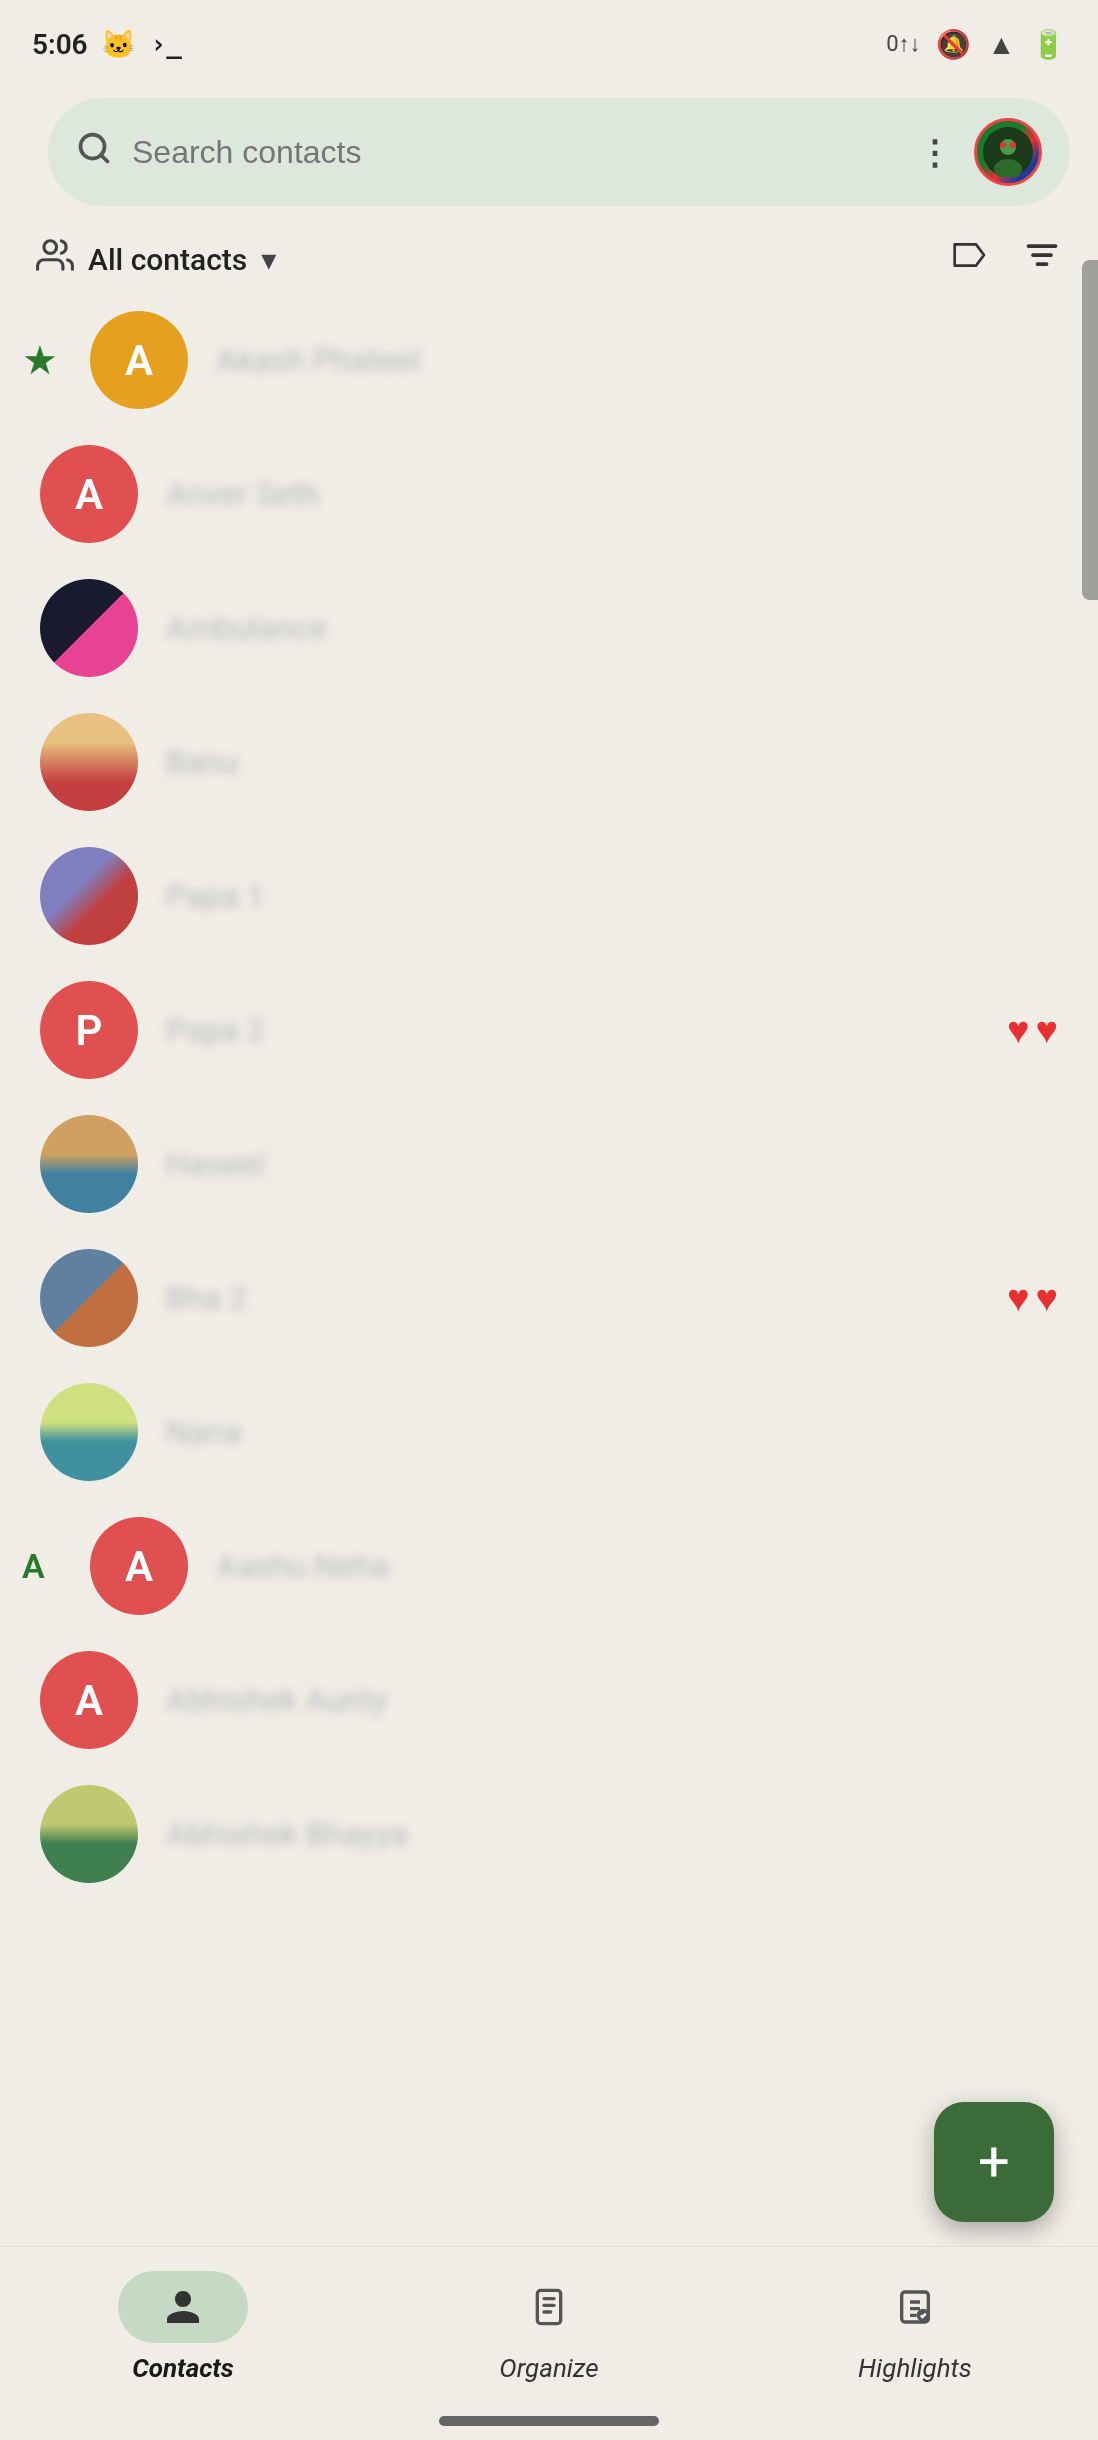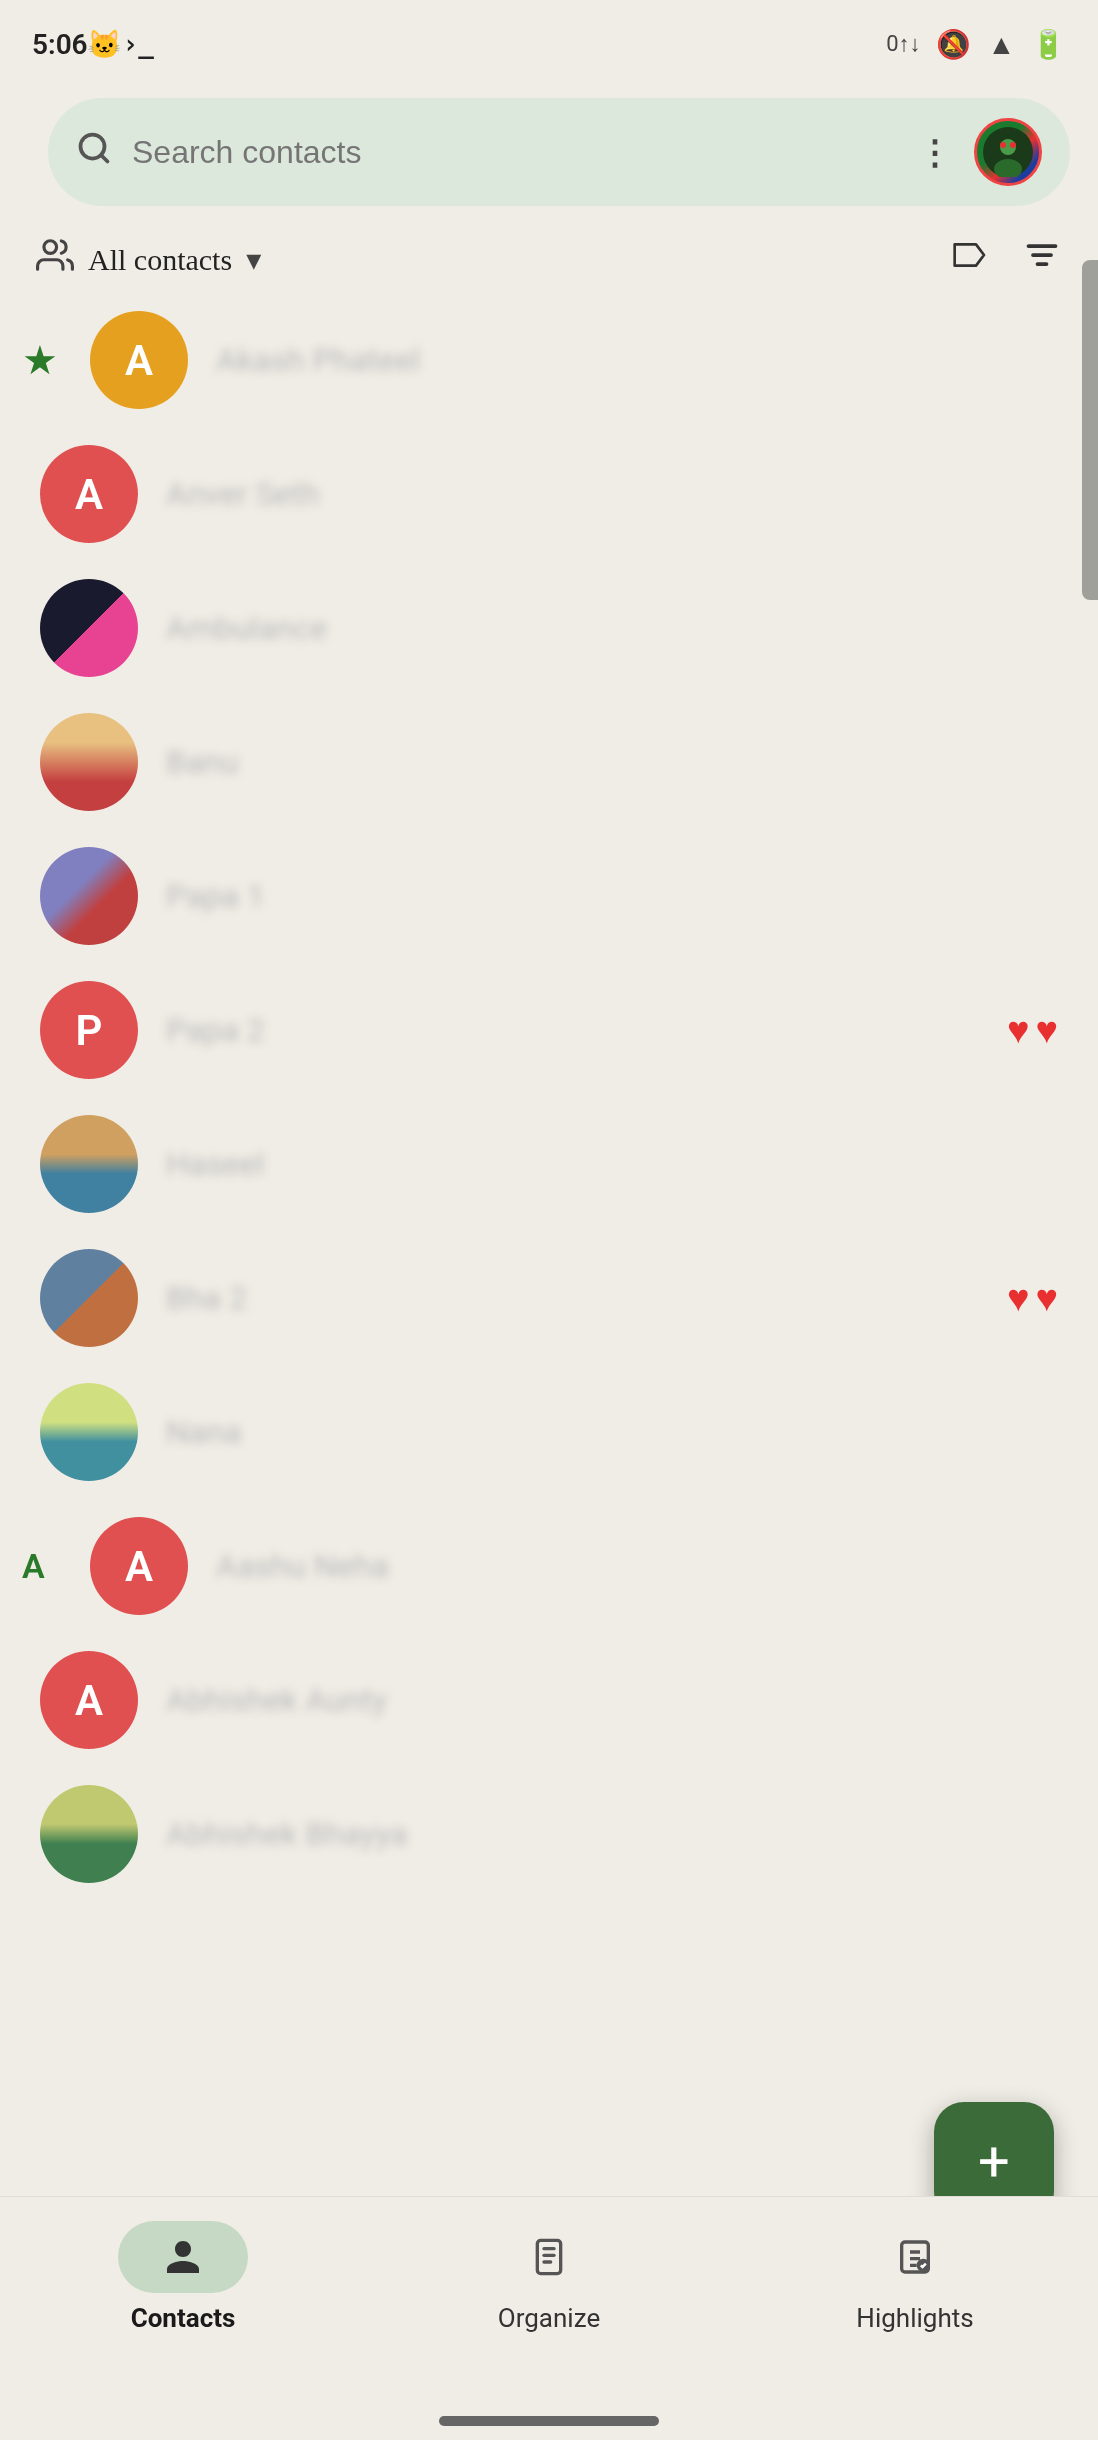--- a/index.html
+++ b/index.html
@@ -17,20 +17,21 @@
     .status-bar {
       display: flex;
       align-items: center;
       justify-content: space-between;
       padding: 18px 32px 10px 32px;
       height: 80px;
     }
     .status-left {
       display: flex;
       align-items: center;
+      gap: 14px;
       font-size: 28px;
       font-weight: 600;
       color: #222;
     }
     .status-right {
       display: flex;
       align-items: center;
       gap: 16px;
       font-size: 22px;
       color: #444;
@@ -93,21 +94,20 @@
       gap: 14px;
     }
     .contacts-people-icon {
       color: #444;
       font-size: 36px;
     }
     .all-contacts-text {
       font-size: 30px;
       color: #222;
       font-weight: 500;
-      font-family: Liberation Serif, serif;
     }
     .chevron-down {
       color: #444;
       font-size: 30px;
     }
     .toolbar-right {
       display: flex;
       align-items: center;
       gap: 30px;
     }
@@ -187,27 +187,28 @@
     .has-left-marker {
       padding-left: 90px;
     }
 
     
     .bottom-nav {
       position: absolute;
       bottom: 0;
       left: 0;
       right: 0;
-      height: 244px;
+      height: 194px;
       background: #f0ede6;
       display: flex;
       align-items: flex-start;
       justify-content: space-around;
       padding-top: 24px;
       border-top: 1px solid #e0ddd6;
+      font-style: italic;
     }
     .nav-item {
       display: flex;
       flex-direction: column;
       align-items: center;
       gap: 10px;
       width: 200px;
     }
     .nav-icon-wrap {
       width: 130px;

